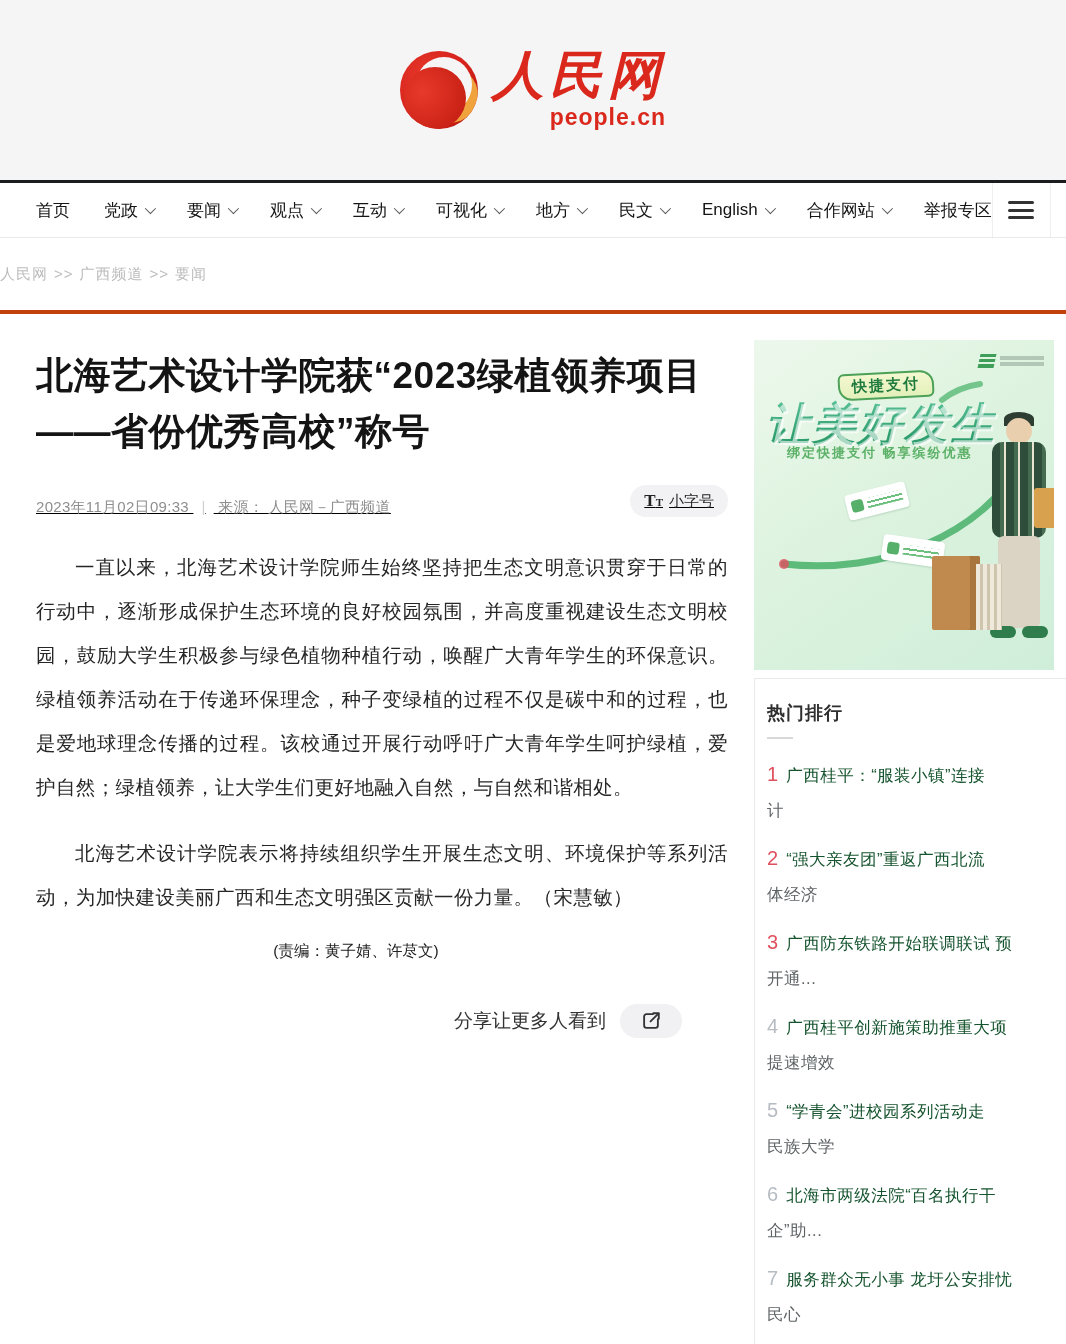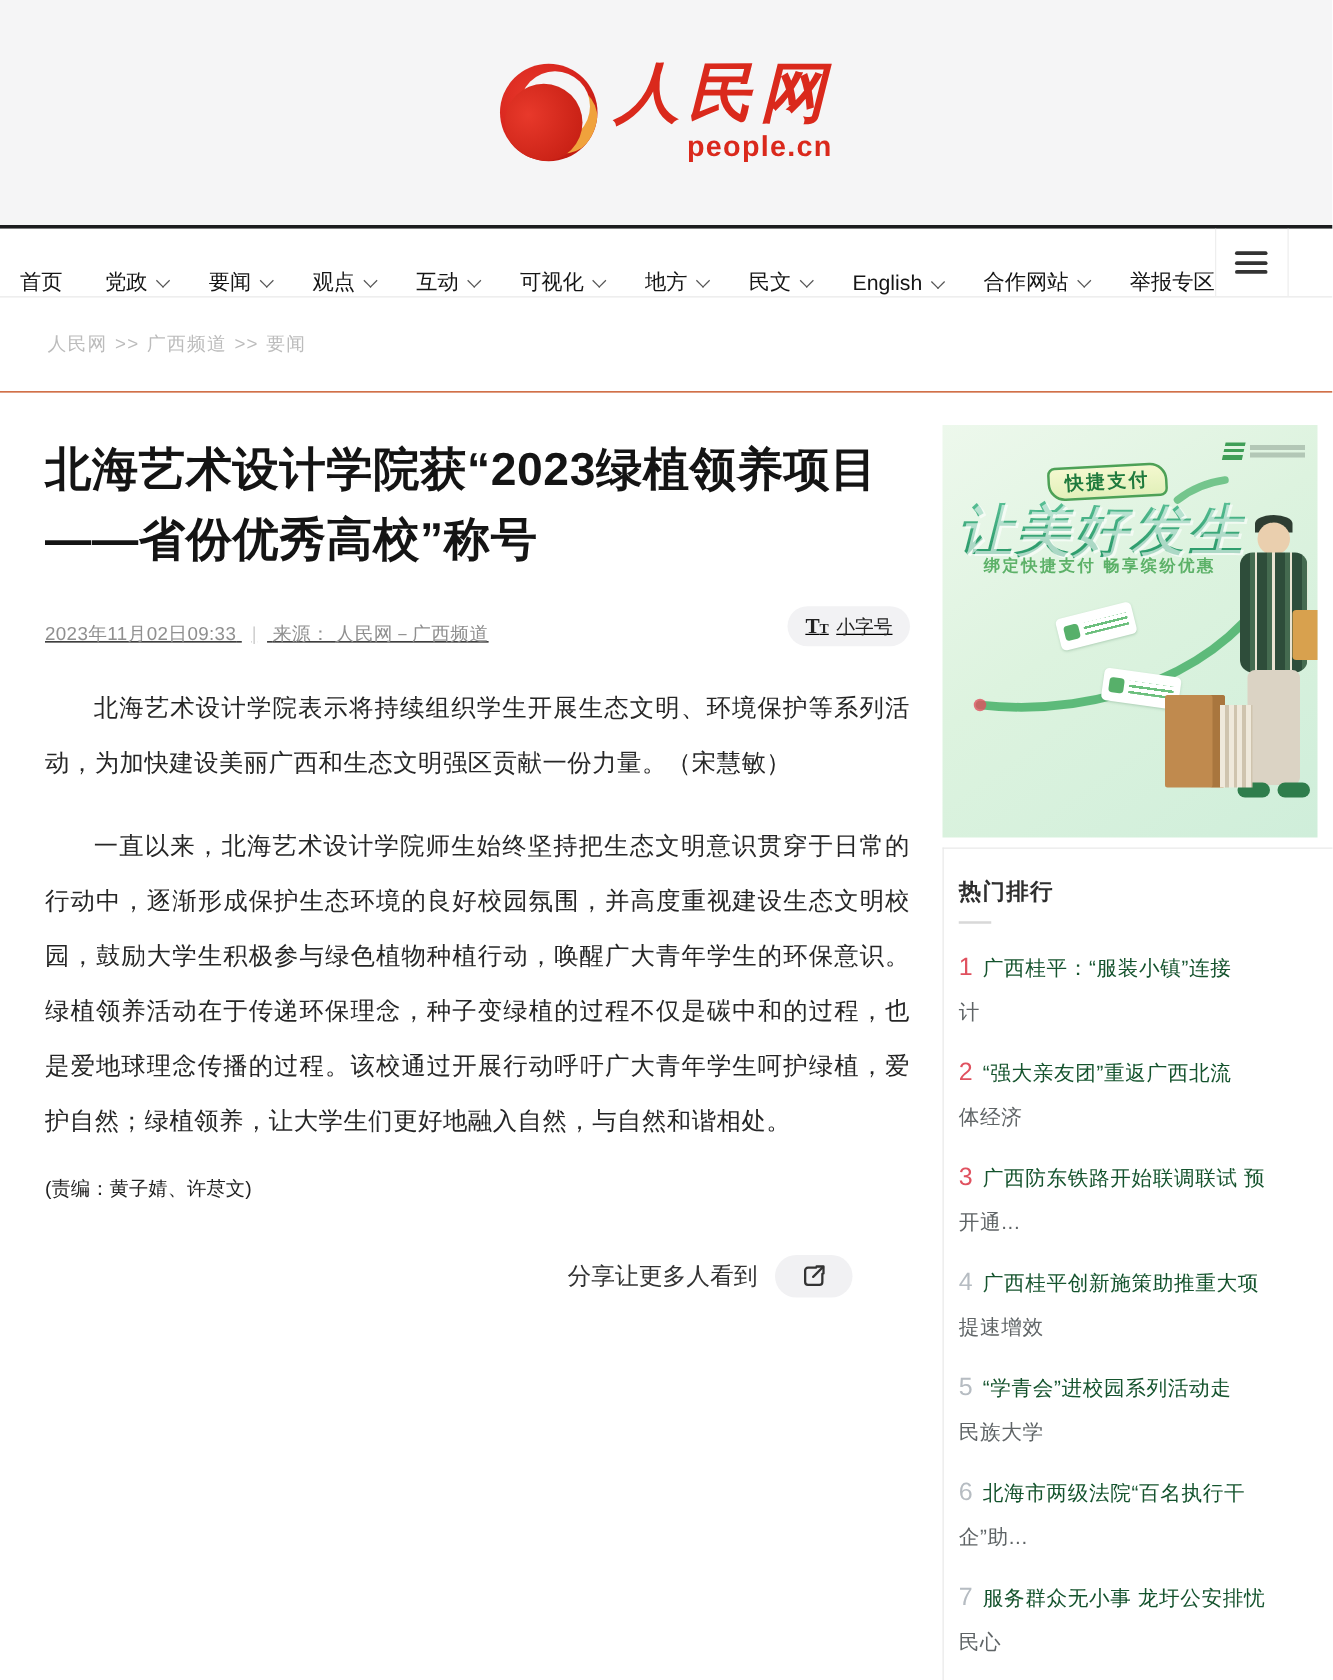--- a/index.html
+++ b/index.html
@@ -19,34 +19,34 @@
   .logo-ball::after { content:""; position:absolute; left:4px; top:16px; width:62px; height:62px;
                border-radius:50%; background:radial-gradient(circle at 30% 40%, #e8392b, #c01a0f); }
   .logo-text { display:flex; flex-direction:column; align-items:flex-end; }
   .logo-zh { font-family:"Liberation Serif", serif; font-weight:bold; font-style:italic;
              font-size:52px; color:#da291c; letter-spacing:6px; line-height:1.05; }
   .logo-en { font-size:23px; font-weight:bold; color:#da291c; letter-spacing:1px; }
 
   
   .nav { height:55px; background:#fff; border-bottom:1px solid #e9e9e9;
          display:flex; align-items:stretch; }
-  .nav-items { display:flex; align-items:flex-end; gap:34px; padding-left:16px; flex:1; }
+  .nav-items { display:flex; align-items:center; gap:34px; padding-left:36px; flex:1; }
   .nav-item { display:flex; align-items:center; gap:6px; font-size:17px; color:#151515;
               cursor:pointer; white-space:nowrap; }
   .chev { width:8px; height:8px; border-right:1.6px solid #555; border-bottom:1.6px solid #555;
           transform:rotate(45deg) translateY(-2px); margin-left:1px; }
   .nav-tools { display:flex; align-items:stretch; }
   .nav-tool { width:58px; display:flex; align-items:center; justify-content:center;
               border-left:1px solid #eeeeee; cursor:pointer; }
   .burger { width:26px; }
   .burger span { display:block; height:3px; background:#333; border-radius:2px; margin:4.5px 0; }
 
   
-  .crumb-bar { height:76px; display:flex; align-items:center; padding-left:38px;
-               border-bottom:1px solid #c2410c; }
+  .crumb-bar { height:76px; display:flex; align-items:center; 
+               border-bottom:4px solid #c2410c; }
   .crumb { font-size:15px; color:#bcbcbc; letter-spacing:1px; }
   .crumb span.sep { margin:0 6px; }
 
   
   .main { display:flex; padding-left:36px; }
   .article-col { width:784px; padding-bottom:8px; border-bottom:1px solid #e8e8e8; }
   .aside-col { width:312px; margin-left:26px; padding-top:26px; }
 
   
   .article-title { margin-top:34px; font-size:37px; line-height:1.5; font-weight:bold;
@@ -55,21 +55,21 @@
   .meta-left { font-size:15px; color:#8f8f8f; letter-spacing:0.3px; }
   .meta-left .bar { color:#cfcfcf; margin:0 8px; }
   .meta-left .src { color:#8f8f8f; }
   .font-pill { display:flex; align-items:center; gap:6px; background:#f2f2f4; border-radius:17px;
                padding:6px 14px; font-size:15px; color:#222; cursor:pointer; }
   .font-pill .tt b { font-family:"Liberation Serif", serif; font-size:17px; font-weight:bold; }
   .font-pill .tt small { font-family:"Liberation Serif", serif; font-size:11px; font-weight:bold; }
   .article-body { margin-top:28px; }
   .article-body p { font-size:19.5px; line-height:44px; color:#262626; text-indent:2em;
                     text-align:justify; margin-bottom:22px; letter-spacing:0.4px; }
-  .editor-note { text-align:left; padding-right:52px; font-size:15.5px; color:#222;
+  .editor-note { text-align:center; padding-right:52px; font-size:15.5px; color:#222;
                  margin-top:14px; }
   .share-row { display:flex; align-items:center; justify-content:flex-end; gap:14px;
                padding-right:46px; margin-top:42px; }
   .share-label { font-size:19px; color:#333; }
   .share-pill { width:62px; height:34px; border-radius:17px; background:#f1f1f3;
                 display:flex; align-items:center; justify-content:center; cursor:pointer; }
 
   
   .ad { position:relative; width:300px; height:330px; overflow:hidden; cursor:pointer;
         background:linear-gradient(145deg,#edf8ec 0%,#ddf3df 45%,#cfeeda 100%); }
@@ -219,22 +219,22 @@
         <span>来源：</span>
         <span class="src">人民网－广西频道</span>
       </div>
       <div class="font-pill">
         <span class="tt"><b>T</b><small>T</small></span>
         <span>小字号</span>
       </div>
     </div>
 
     <div class="article-body" id="article-body">
+        <p>一直以来，北海艺术设计学院师生始终坚持把生态文明意识贯穿于日常的行动中，逐渐形成保护生态环境的良好校园氛围，并高度重视建设生态文明校园，鼓励大学生积极参与绿色植物种植行动，唤醒广大青年学生的环保意识。绿植领养活动在于传递环保理念，种子变绿植的过程不仅是碳中和的过程，也是爱地球理念传播的过程。该校通过开展行动呼吁广大青年学生呵护绿植，爱护自然；绿植领养，让大学生们更好地融入自然，与自然和谐相处。</p>
         <p>北海艺术设计学院表示将持续组织学生开展生态文明、环境保护等系列活动，为加快建设美丽广西和生态文明强区贡献一份力量。（宋慧敏）</p>
-        <p>一直以来，北海艺术设计学院师生始终坚持把生态文明意识贯穿于日常的行动中，逐渐形成保护生态环境的良好校园氛围，并高度重视建设生态文明校园，鼓励大学生积极参与绿色植物种植行动，唤醒广大青年学生的环保意识。绿植领养活动在于传递环保理念，种子变绿植的过程不仅是碳中和的过程，也是爱地球理念传播的过程。该校通过开展行动呼吁广大青年学生呵护绿植，爱护自然；绿植领养，让大学生们更好地融入自然，与自然和谐相处。</p>
       </div>
 
     <div class="editor-note">(责编：黄子婧、许荩文)</div>
 
     <div class="share-row">
       <span class="share-label">分享让更多人看到</span>
       <span class="share-pill">
         <svg width="22" height="22" viewBox="0 0 24 24" fill="none" stroke="#333" stroke-width="2" stroke-linecap="round" stroke-linejoin="round">
           <path d="M14 4.5H7a2.5 2.5 0 0 0-2.5 2.5v10A2.5 2.5 0 0 0 7 19.5h10a2.5 2.5 0 0 0 2.5-2.5v-7"></path>
           <path d="M14.5 3.5h6v6"></path>

